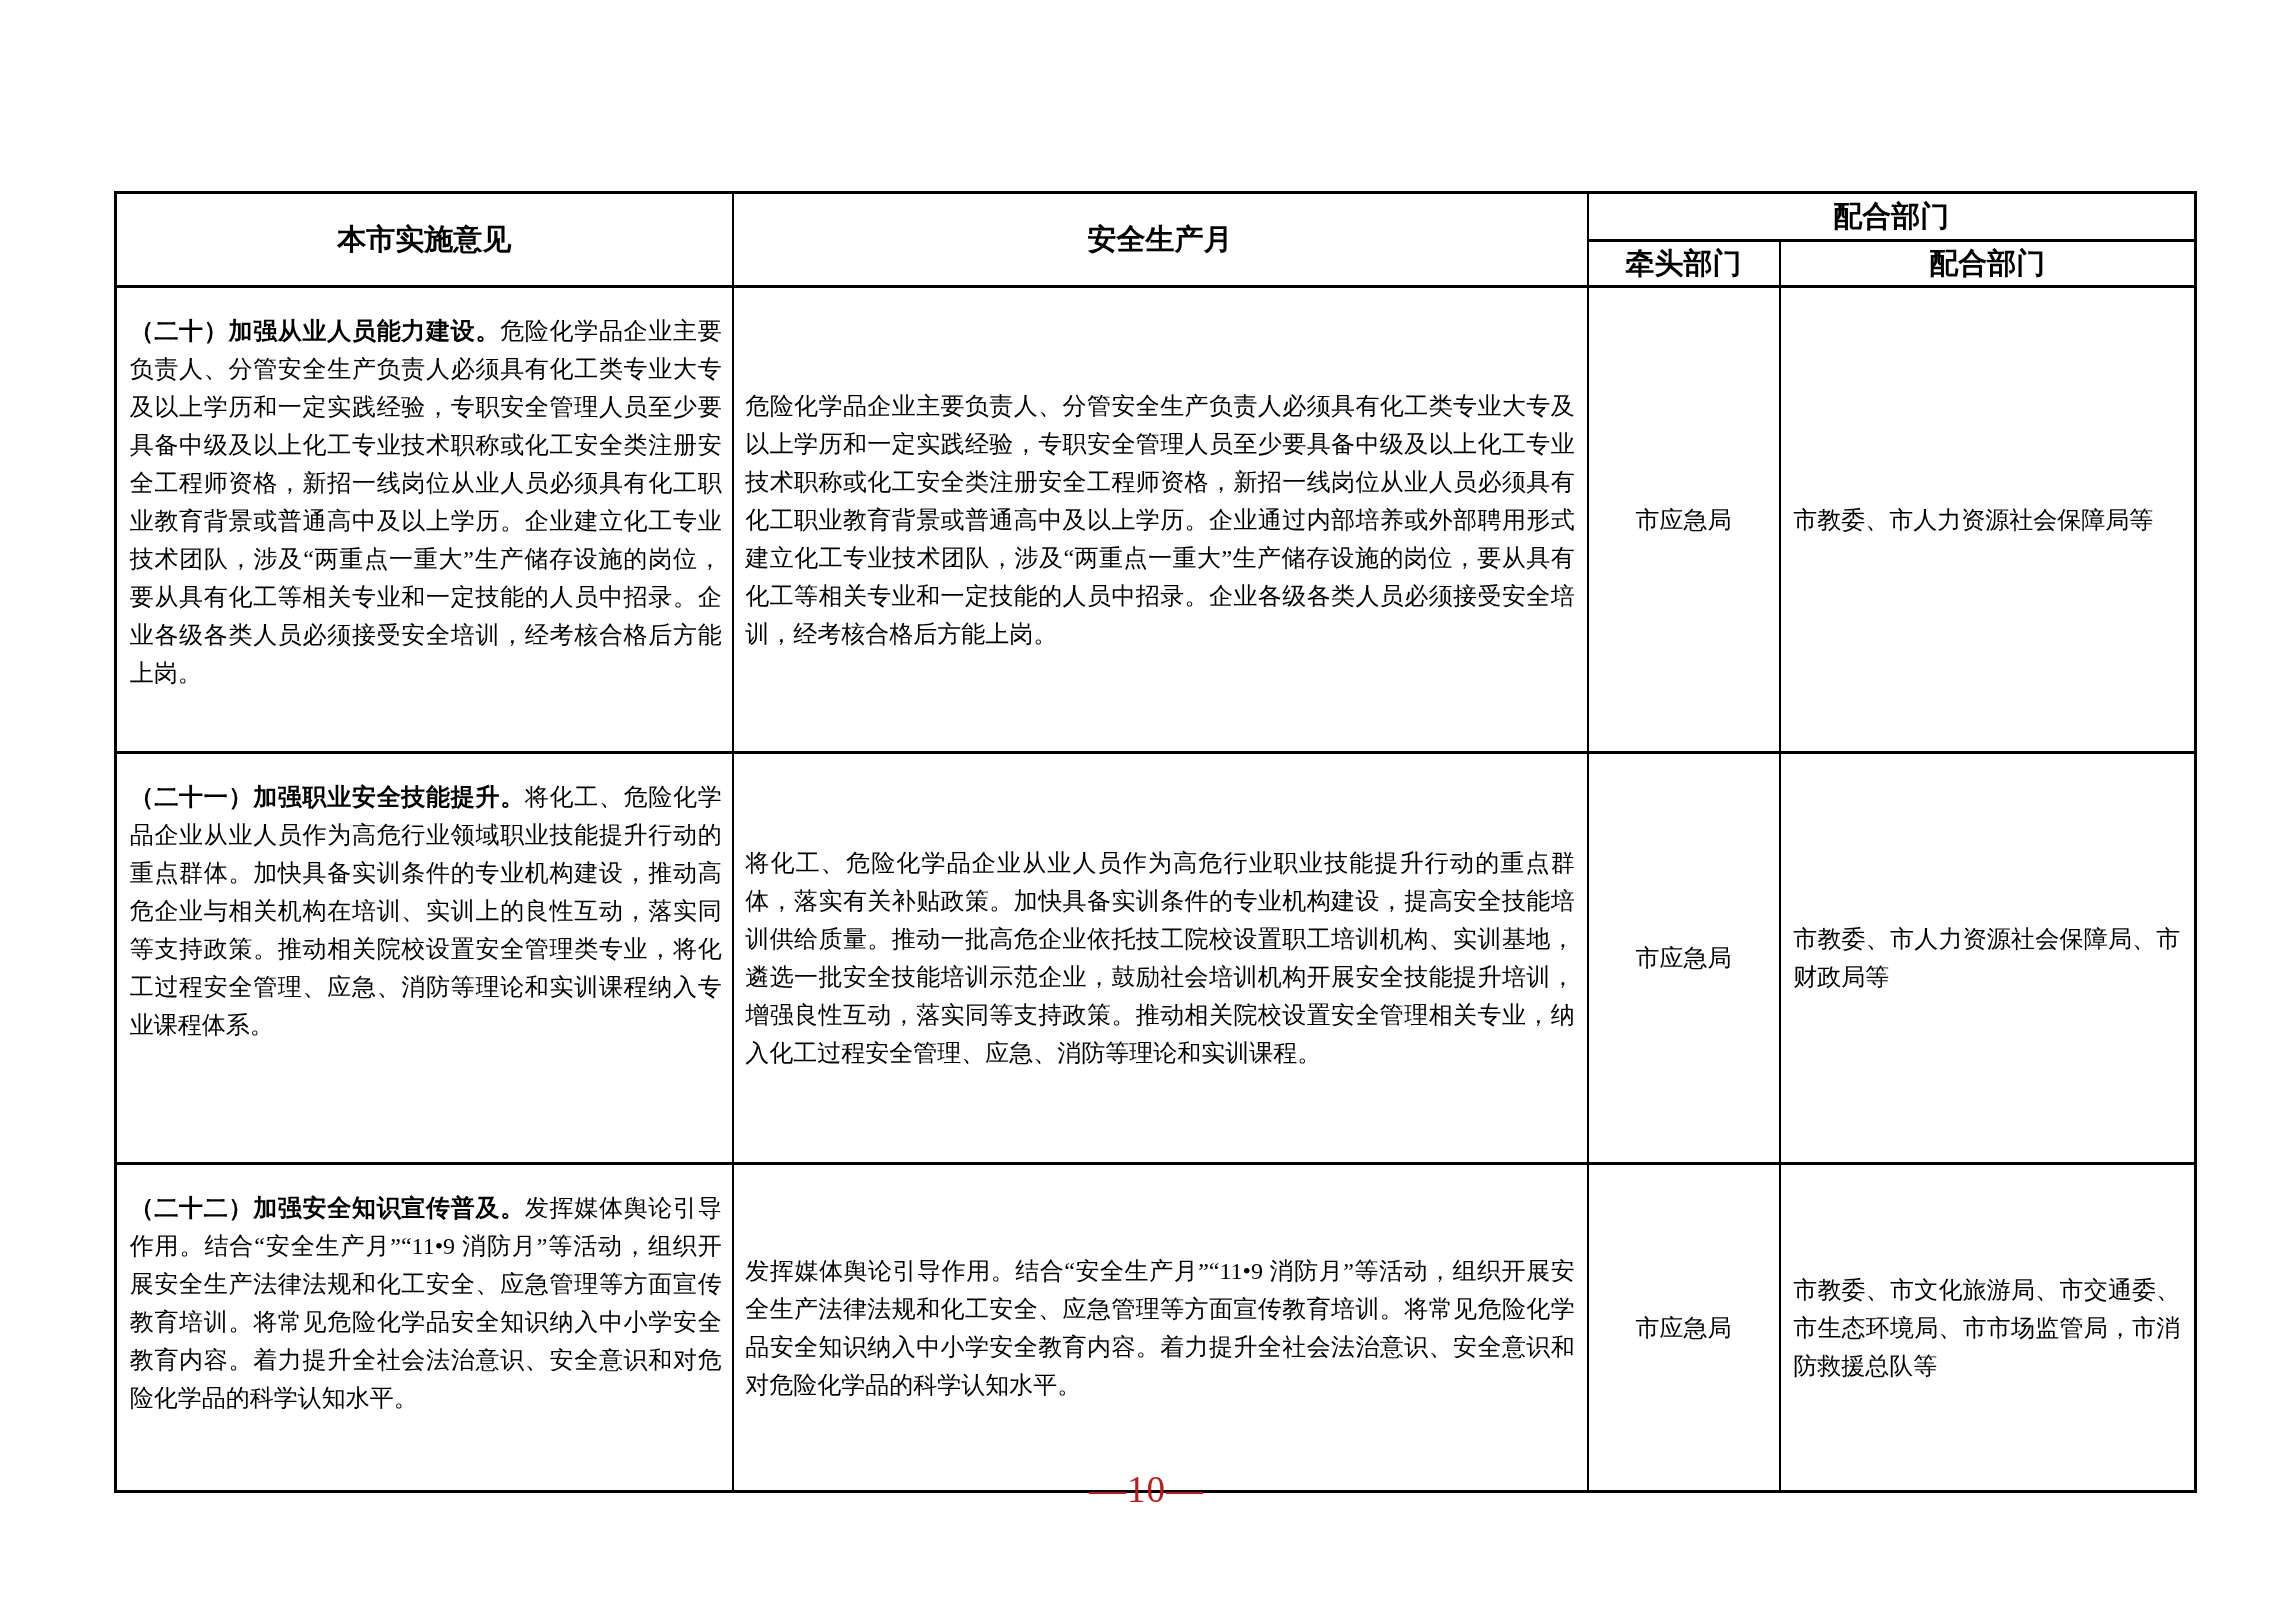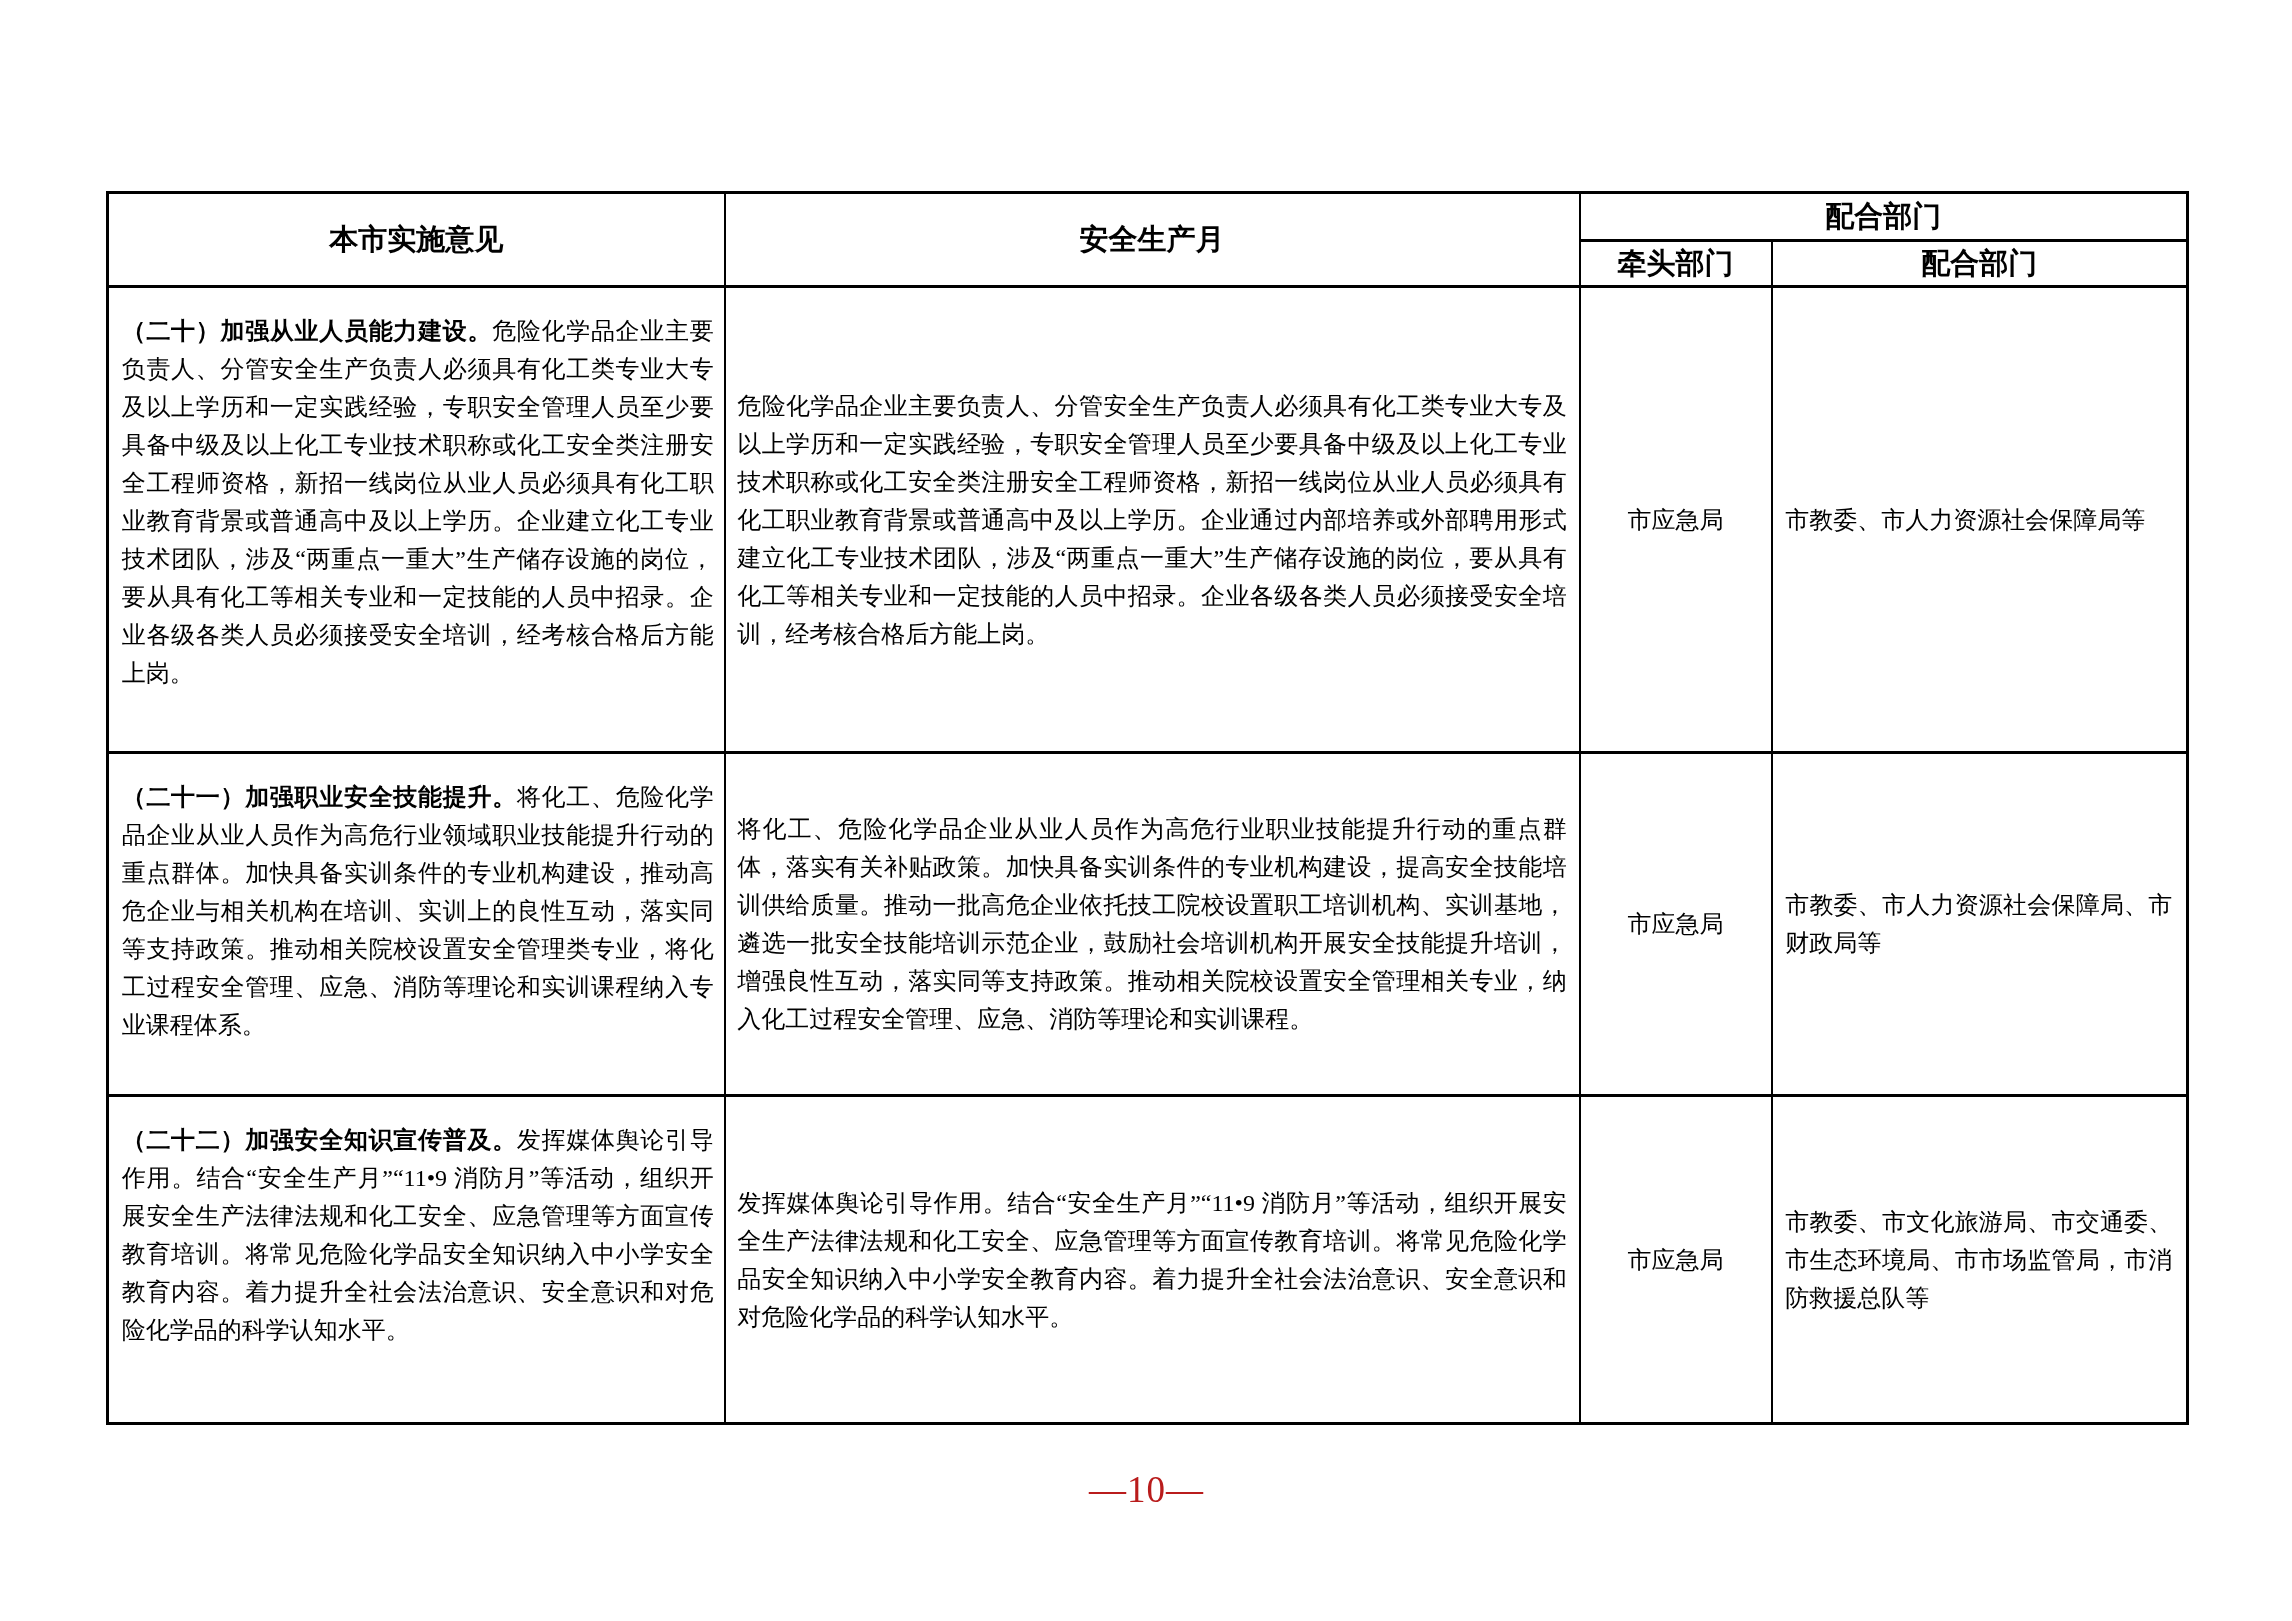--- a/index.html
+++ b/index.html
@@ -11,21 +11,21 @@
     position: relative;
     width: 2293px;
     height: 1621px;
     background: #ffffff;
     font-family: "Liberation Serif", "DejaVu Serif", serif;
     color: #000000;
     overflow: hidden;
   }
   table.doc-table {
     position: absolute;
-    left: 106px;
+    left: 114px;
     top: 191px;
     width: 2080px;
     border-collapse: collapse;
     table-layout: fixed;
     border: 3.9px solid #000000;
     background: #ffffff;
   }
   .doc-table th, .doc-table td {
     border: 2px solid #000000;
     border-top-width: 3.9px;
@@ -40,21 +40,21 @@
     vertical-align: middle;
     padding: 0;
   }
   .doc-table tr.hr1 th { height: 48px; }
   .doc-table tr.hr2 th { height: 46px; }
   .doc-table td {
     font-size: 24px;
     line-height: 38px;
   }
   .doc-table tr.r0 { height: 466px; }
-  .doc-table tr.r1 { height: 343px; margin-top: 7px; }
+  .doc-table tr.r1 { height: 411px; margin-top: 7px; }
   .doc-table tr.r2 { height: 328px; }
   td.op {
     vertical-align: top;
     text-align: justify;
     padding: 23.5px 9.8px 9.8px 12.7px;
   }
   td.ms {
     vertical-align: middle;
     text-align: justify;
     padding: 9.8px 11.8px;

